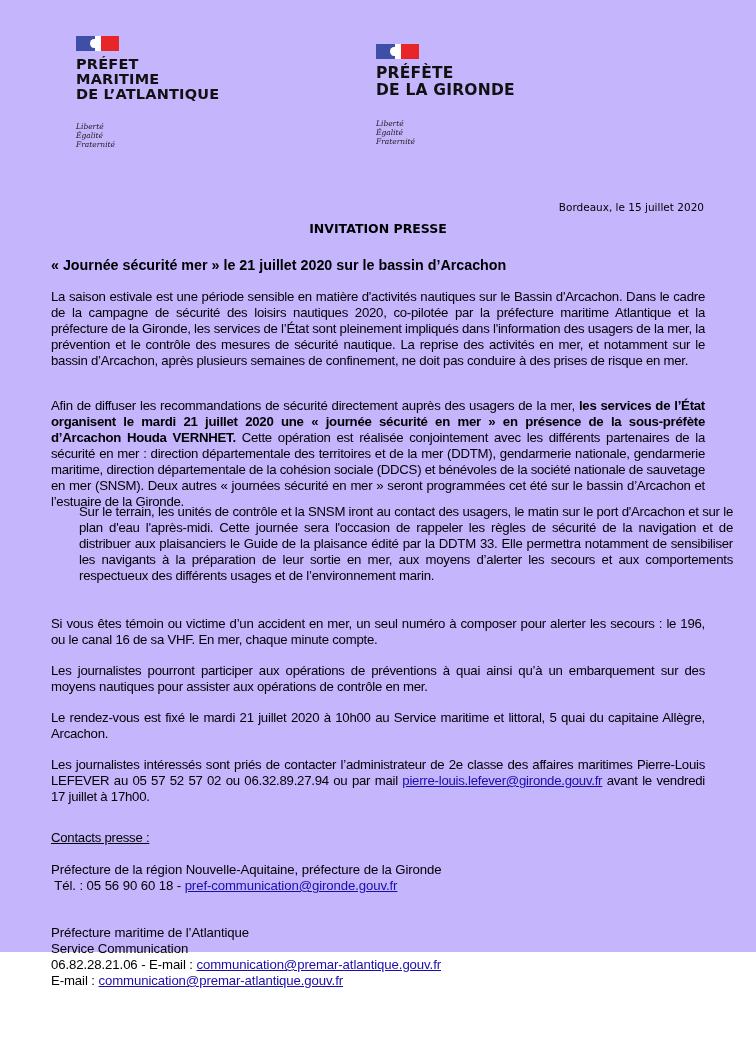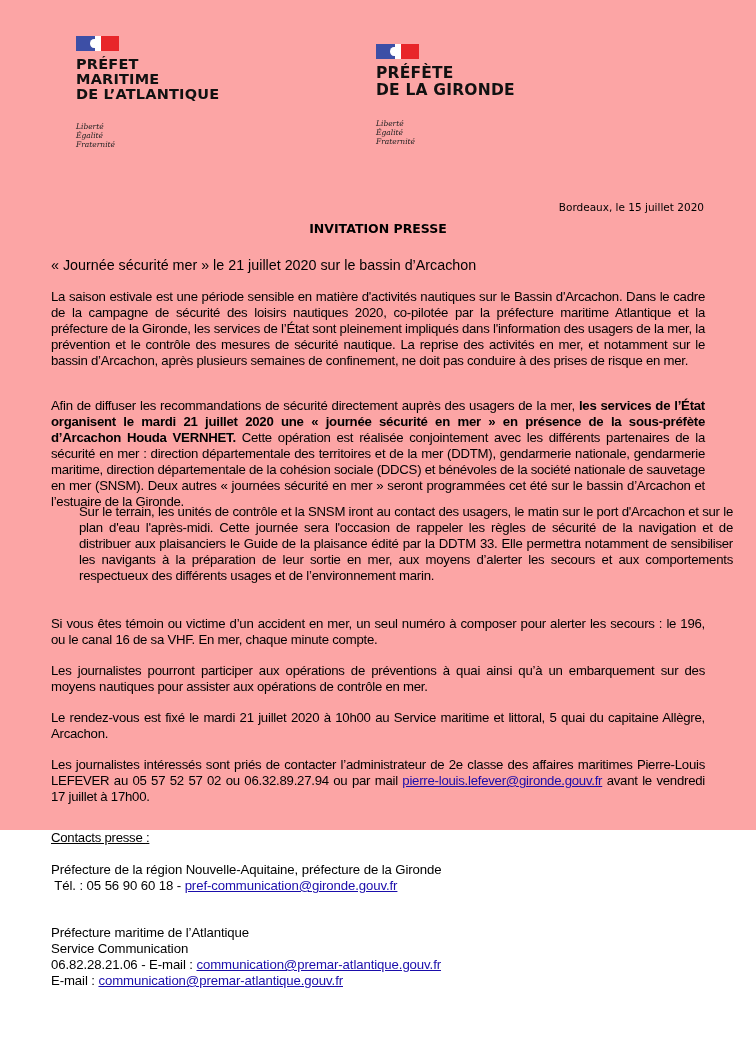--- a/index.html
+++ b/index.html
@@ -1,33 +1,33 @@
 <!DOCTYPE html>
 <html><head>
 <meta charset="utf-8">
 <style>
   html, body { margin: 0; padding: 0; background: #ffffff; }
   body { width: 756px; height: 1044px; position: relative; overflow: hidden; color: #000; }
-  .page { position: absolute; left: 0; top: 0; width: 756px; height: 830px; background: #fca5a5; }
+  .page { position: absolute; left: 0; top: 0; width: 756px; height: 952px; background: #c4b5fd; }
 
   .logo { position: absolute; font-family: "DejaVu Sans", sans-serif; }
   .logo-left { left: 76px; top: 36px; }
   .logo-right { left: 376px; top: 44px; }
   .flag { display: flex; width: 43px; height: 15px; margin-bottom: 6px; }
   .flag .blue { width: 19px; height: 15px; background: #3d4fa6; position: relative; }
   .flag .mid { width: 6px; height: 15px; background: #ffffff; }
   .flag .red { width: 18px; height: 15px; background: #e8262a; }
   .flag .blue::after { content: ""; position: absolute; right: -3px; top: 3px; width: 8px; height: 9px; background: #fff; border-radius: 60% 30% 40% 60%; }
   .logo-title { font-weight: bold; font-size: 14.5px; line-height: 15px; letter-spacing: 0.2px; color: #111; }
   .logo-right .logo-title { font-size: 15.5px; line-height: 17px; }
   .motto { font-family: "DejaVu Serif", serif; font-style: italic; font-size: 7.5px; line-height: 9px; margin-top: 20px; color: #222; }
 
   .date { position: absolute; right: 52px; top: 201px; font-family: "DejaVu Sans", sans-serif; font-size: 10.5px; }
   .invitation { position: absolute; left: 0; width: 756px; top: 221px; text-align: center; font-family: "DejaVu Sans", sans-serif; font-weight: bold; font-size: 12.5px; }
-  .headline { position: absolute; left: 51px; top: 257px; font-family: "Liberation Sans", sans-serif; font-weight: normal; font-size: 14.3px; }
+  .headline { position: absolute; left: 51px; top: 257px; font-family: "Liberation Sans", sans-serif; font-weight: bold; font-size: 14.3px; }
 
   .body { position: absolute; left: 51px; width: 654px; font-family: "Liberation Sans", sans-serif; font-size: 13.2px; line-height: 16px; text-align: justify; letter-spacing: -0.25px; }
   .body p { margin: 0; }
   .p1 { top: 289px; }
   .p2 { top: 398px; }
   .p3 { top: 504px; margin-left: 28px; }
   .p4 { top: 616px; }
   .p5 { top: 663px; }
   .p6 { top: 710px; }
   .p7 { top: 757px; }

